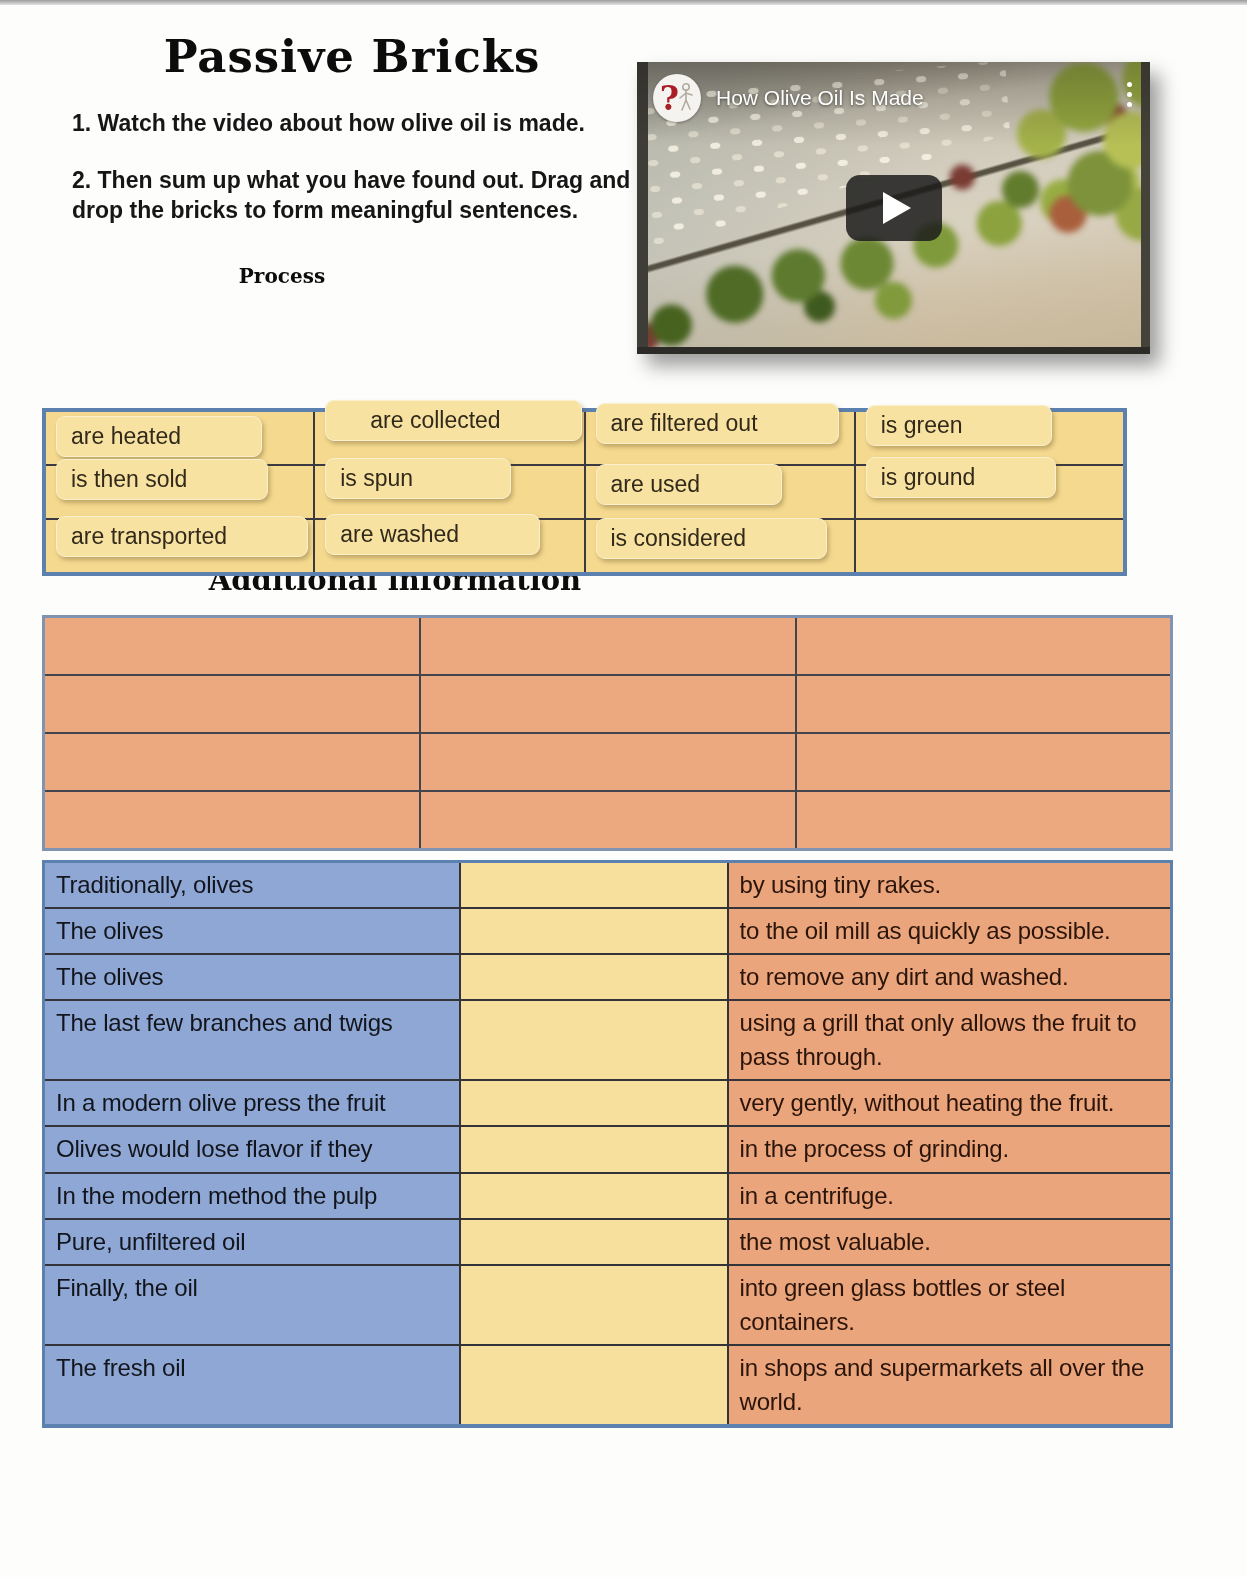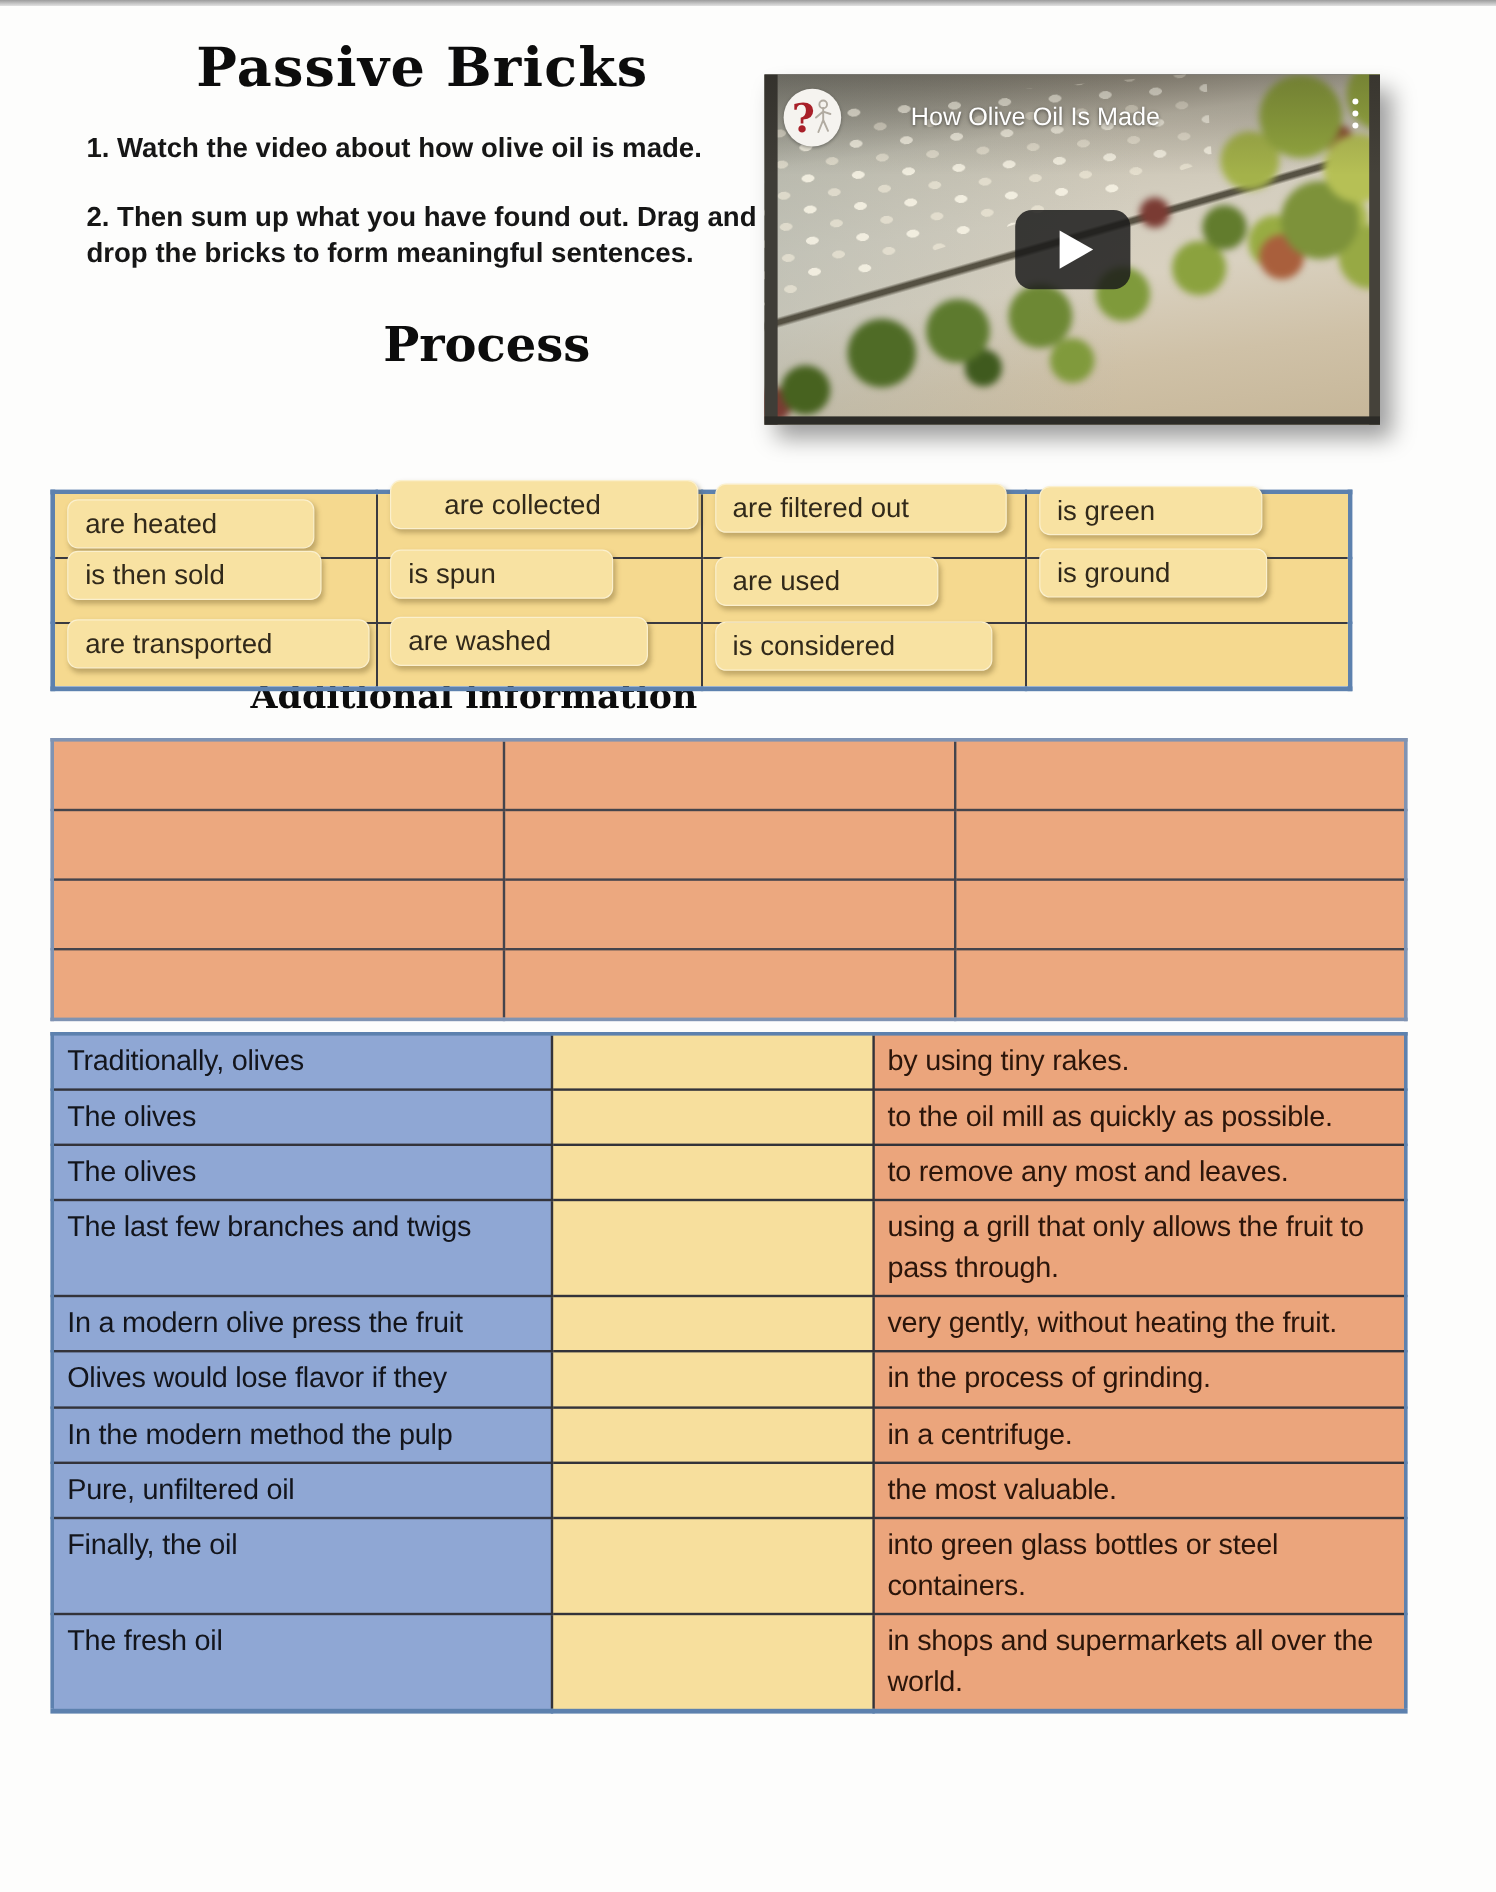--- a/index.html
+++ b/index.html
@@ -12,22 +12,22 @@
     background:linear-gradient(#9c9c9c,#e2e2e2); }
 
   
   .header-left { position:absolute; left:72px; top:30px; width:560px; }
   .main-title {
     font-family:"DejaVu Serif", serif; font-weight:bold; font-size:45px;
     letter-spacing:1px; text-align:center; margin:0 0 26px 0; color:#0c0c0c;
   }
   .inst { font-size:23px; font-weight:bold; line-height:1.3; margin:0 0 27px 0; }
   .process-heading {
-    font-family:"DejaVu Serif", serif; font-weight:bold; font-size:40px;
-    width:420px; text-align:right; margin:38px 0 0 0; color:#0c0c0c;
+    font-family:"DejaVu Serif", serif; font-weight:bold; font-size:20px;
+    width:420px; text-align:center; margin:38px 0 0 0; color:#0c0c0c;
   }
   .additional-heading {
     position:absolute; left:95px; top:563px; width:600px; text-align:center;
     font-family:"DejaVu Serif", serif; font-weight:bold; font-size:29px; color:#0c0c0c;
   }
 
   
   .video {
     position:absolute; left:637px; top:62px; width:513px; height:292px;
     background:#2c2b27; box-shadow:10px 12px 18px rgba(0,0,0,.38);
@@ -74,21 +74,21 @@
   .edge-b { position:absolute; left:0; right:0; bottom:0; height:7px; background:#2c2b27; }
   .video-top { position:absolute; left:0; right:0; top:0; height:84px;
     background:linear-gradient(rgba(25,22,18,.28), rgba(25,22,18,0)); }
   .avatar { position:absolute; left:16px; top:12px; width:48px; height:48px;
     border-radius:50%; background:#f5f3ef; display:flex; align-items:center;
     justify-content:center; box-shadow:0 1px 3px rgba(0,0,0,.35); }
   .avatar .qmark { font-family:"DejaVu Serif", serif; font-weight:bold;
     font-size:33px; color:#a81f28; line-height:1; margin-right:1px; }
   .avatar svg { margin-left:-4px; }
   .video-title { position:absolute; left:79px; top:24px; color:#ffffff;
-    font-size:21px; text-shadow:0 1px 3px rgba(0,0,0,.55); white-space:nowrap;margin-left:43px; }
+    font-size:21px; text-shadow:0 1px 3px rgba(0,0,0,.55); white-space:nowrap; }
   .kebab { position:absolute; right:15px; top:17px; display:flex; flex-direction:column;
     gap:5px; padding:3px; cursor:pointer; }
   .kebab i { width:5px; height:5px; border-radius:50%; background:#fff; display:block; }
   .play-btn { position:absolute; left:50%; top:50%; transform:translate(-50%,-50%);
     width:96px; height:66px; background:rgba(26,26,26,.84); border-radius:14px;
     display:flex; align-items:center; justify-content:center; cursor:pointer; }
   .play-btn .tri { width:0; height:0; border-left:28px solid #ffffff;
     border-top:16px solid transparent; border-bottom:16px solid transparent; margin-left:7px; }
 
   
@@ -259,21 +259,21 @@
         <td class="c-orange">by using tiny rakes.</td>
       </tr>
       <tr>
         <td class="c-blue">The olives</td>
         <td class="c-yellow"></td>
         <td class="c-orange">to the oil mill as quickly as possible.</td>
       </tr>
       <tr>
         <td class="c-blue">The olives</td>
         <td class="c-yellow"></td>
-        <td class="c-orange">to remove any most and leaves.</td>
+        <td class="c-orange">to remove any dirt and washed.</td>
       </tr>
       <tr>
         <td class="c-blue">The last few branches and twigs</td>
         <td class="c-yellow"></td>
         <td class="c-orange">using a grill that only allows the fruit to pass through.</td>
       </tr>
       <tr>
         <td class="c-blue">In a modern olive press the fruit</td>
         <td class="c-yellow"></td>
         <td class="c-orange">very gently, without heating the fruit.</td>

